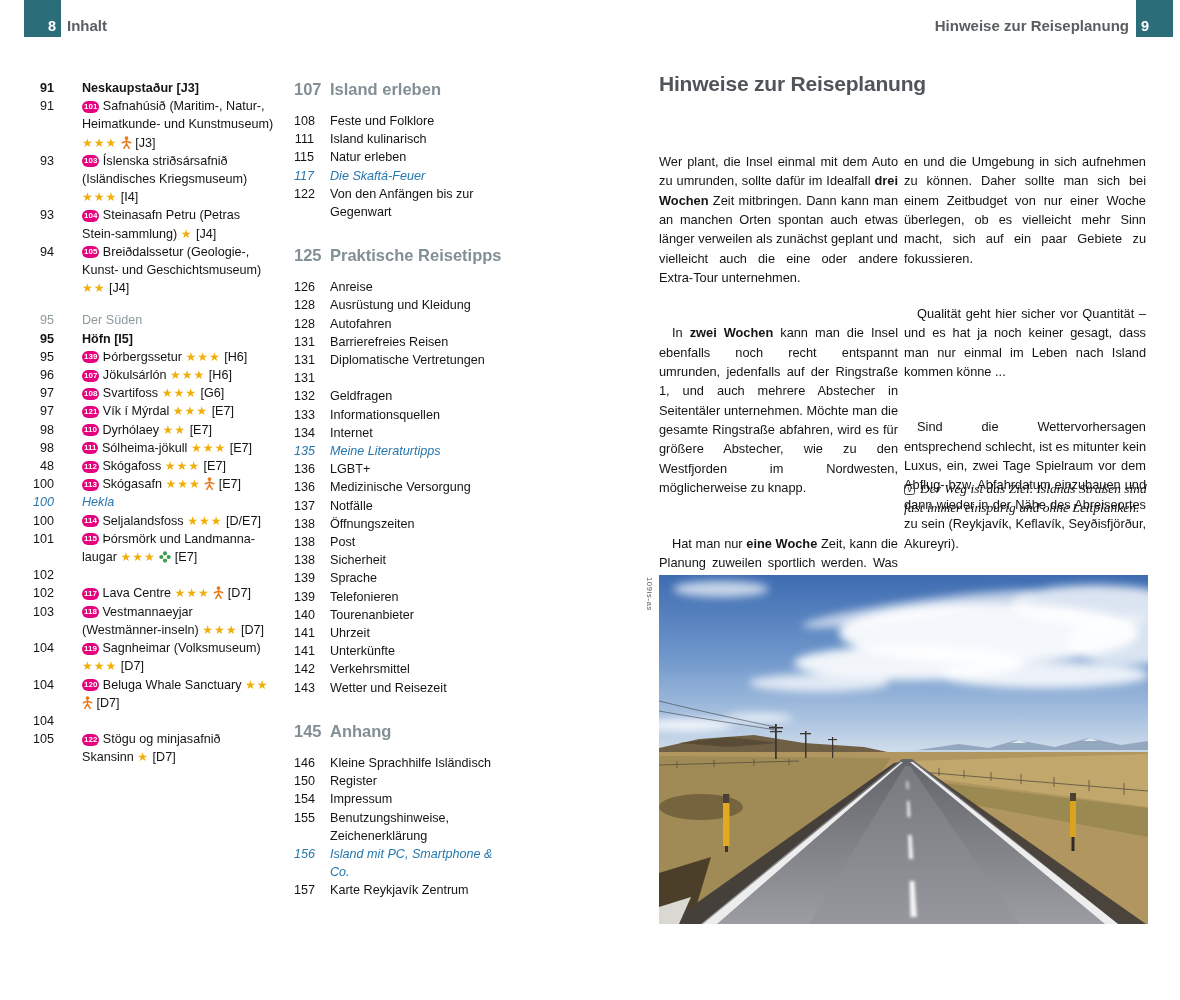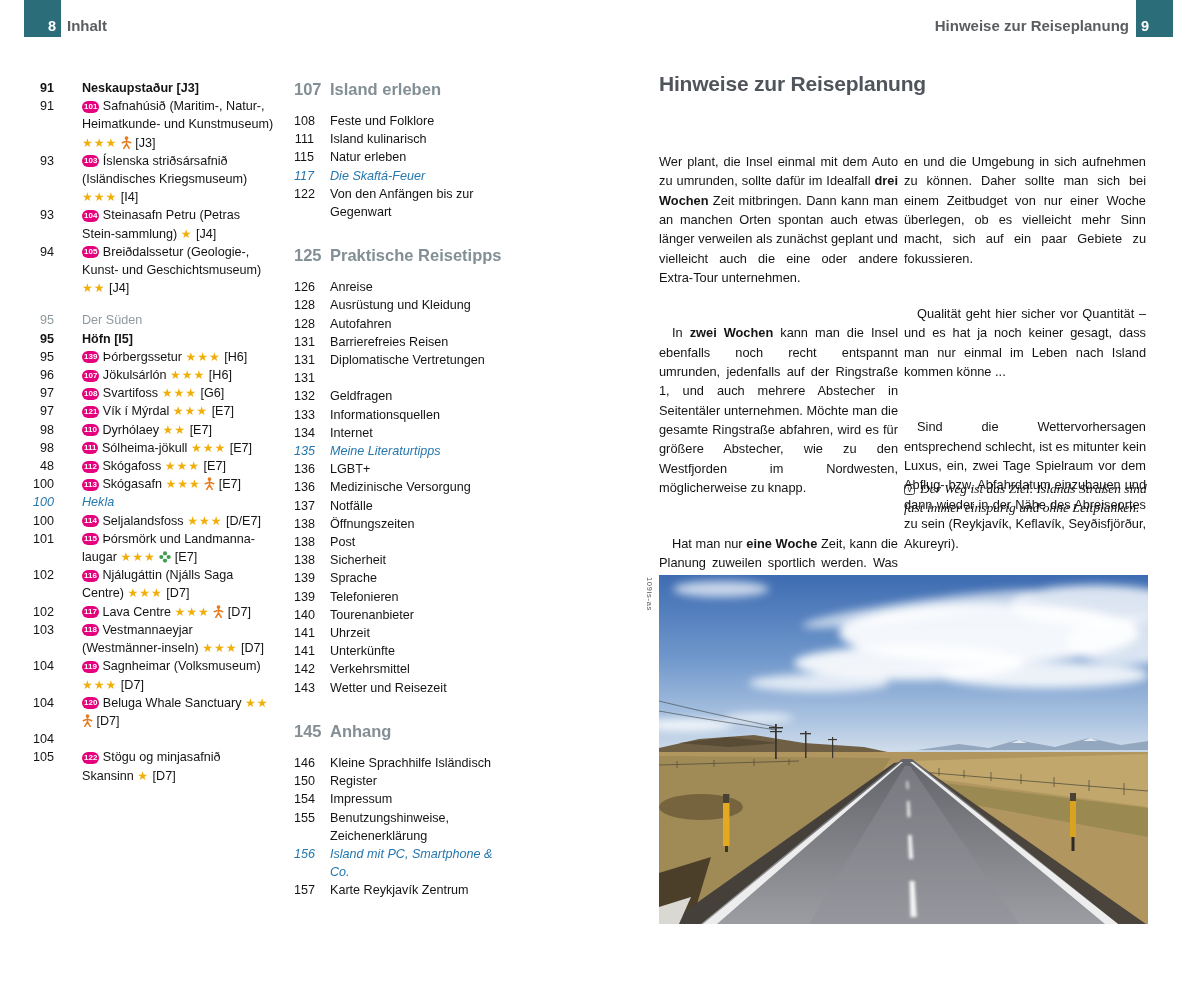--- a/index.html
+++ b/index.html
@@ -155,21 +155,20 @@
             <circle cx="6" cy="2.4" r="2.1"></circle>
             <circle cx="2.4" cy="6" r="2.1"></circle>
             <circle cx="9.6" cy="6" r="2.1"></circle>
             <circle cx="6" cy="9.6" r="2.1"></circle>
           </g>
           <circle cx="6" cy="6" r="1.5" fill="#ffffff"></circle>
         </svg> <span>[E7]</span></div>
     </div>
     <div class="row">
       <span class="num">102</span>
-      <div class="txt"><span class="badge">116</span> <span>Njálugáttin (Njálls Saga Centre)</span> <span class="stars">★★★</span> <span>[D7]</span></div>
     </div>
     <div class="row">
       <span class="num">102</span>
       <div class="txt"><span class="badge">117</span> <span>Lava Centre</span> <span class="stars">★★★</span> <svg class="pic" width="11" height="13" viewBox="0 0 11 13">
           <circle cx="5.5" cy="2.1" r="1.9" fill="#e87a1e"></circle>
           <path d="M5.5 4.3 L5.5 8 M5.5 8 L2.8 12.4 M5.5 8 L8.2 12.4 M1.3 6.8 L5.5 5.1 L9.7 6.8" stroke="#e87a1e" stroke-width="1.5" fill="none" stroke-linecap="round"></path>
         </svg> <span>[D7]</span></div>
     </div>
     <div class="row">
       <span class="num">103</span>

